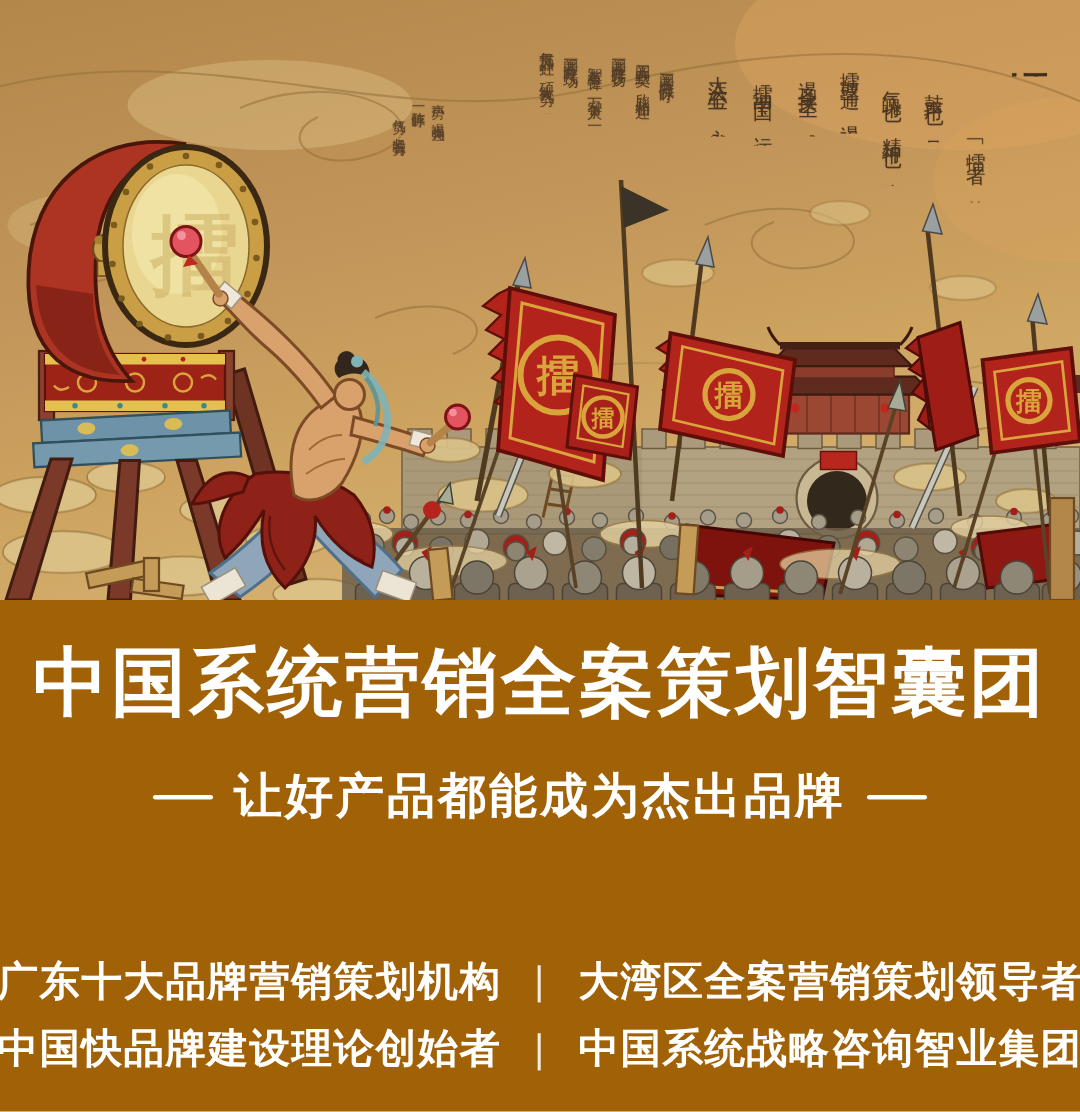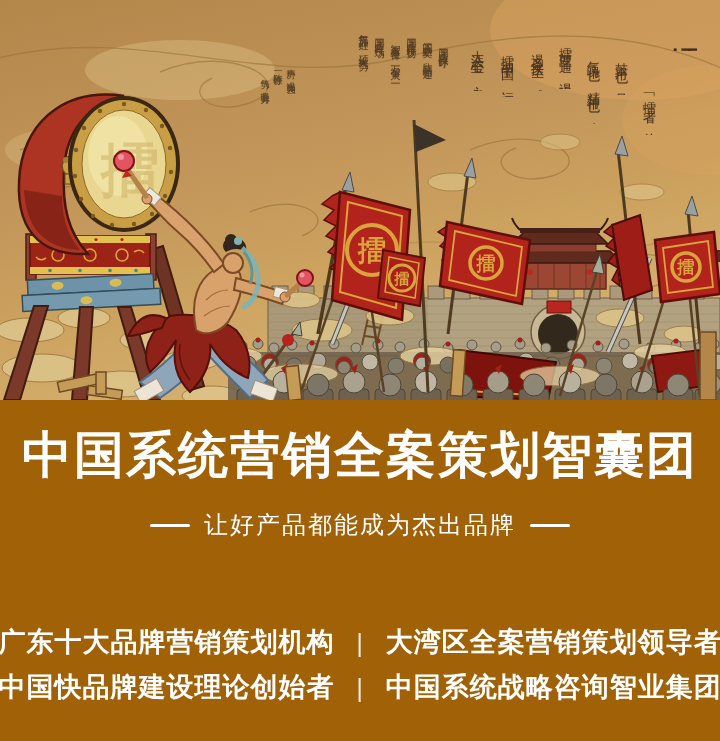--- a/index.html
+++ b/index.html
@@ -20,21 +20,21 @@
   .callig.main  { font-size:13px; letter-spacing:4px; max-height:220px; }
   .callig.small { font-size:10px; letter-spacing:2px; max-height:225px; opacity:.8; }
   .callig.tiny  { font-size:9px;  letter-spacing:1px; max-height:120px; opacity:.75; }
 
   
   .red-section { position:relative; width:720px; height:341px; background:#a16207; color:#fff;
                  display:flex; flex-direction:column; align-items:center; padding-top:28px; }
   .main-title { font-size:50px; font-weight:900; letter-spacing:2px; line-height:1.1; white-space:nowrap; }
   .subtitle-row { margin-top:26px; display:flex; align-items:center; gap:14px; }
   .dash { width:40px; height:3px; background:#fff; border-radius:2px; }
-  .subtitle { font-size:24px; font-weight:normal; letter-spacing:2px; white-space:nowrap; }
+  .subtitle { font-size:32px; font-weight:bold; letter-spacing:2px; white-space:nowrap; }
   .credentials { margin-top:88px; display:flex; flex-direction:column; gap:18px; align-items:center; }
   .cred-row { display:flex; align-items:center; gap:22px; font-size:27px; font-weight:bold;
               letter-spacing:1px; white-space:nowrap; line-height:1; }
   .sep { font-size:24px; font-weight:300; opacity:.9; transform:scaleY(1.1); }
 </style>
 </head>
 <body>
 
 <div class="poster">
 

